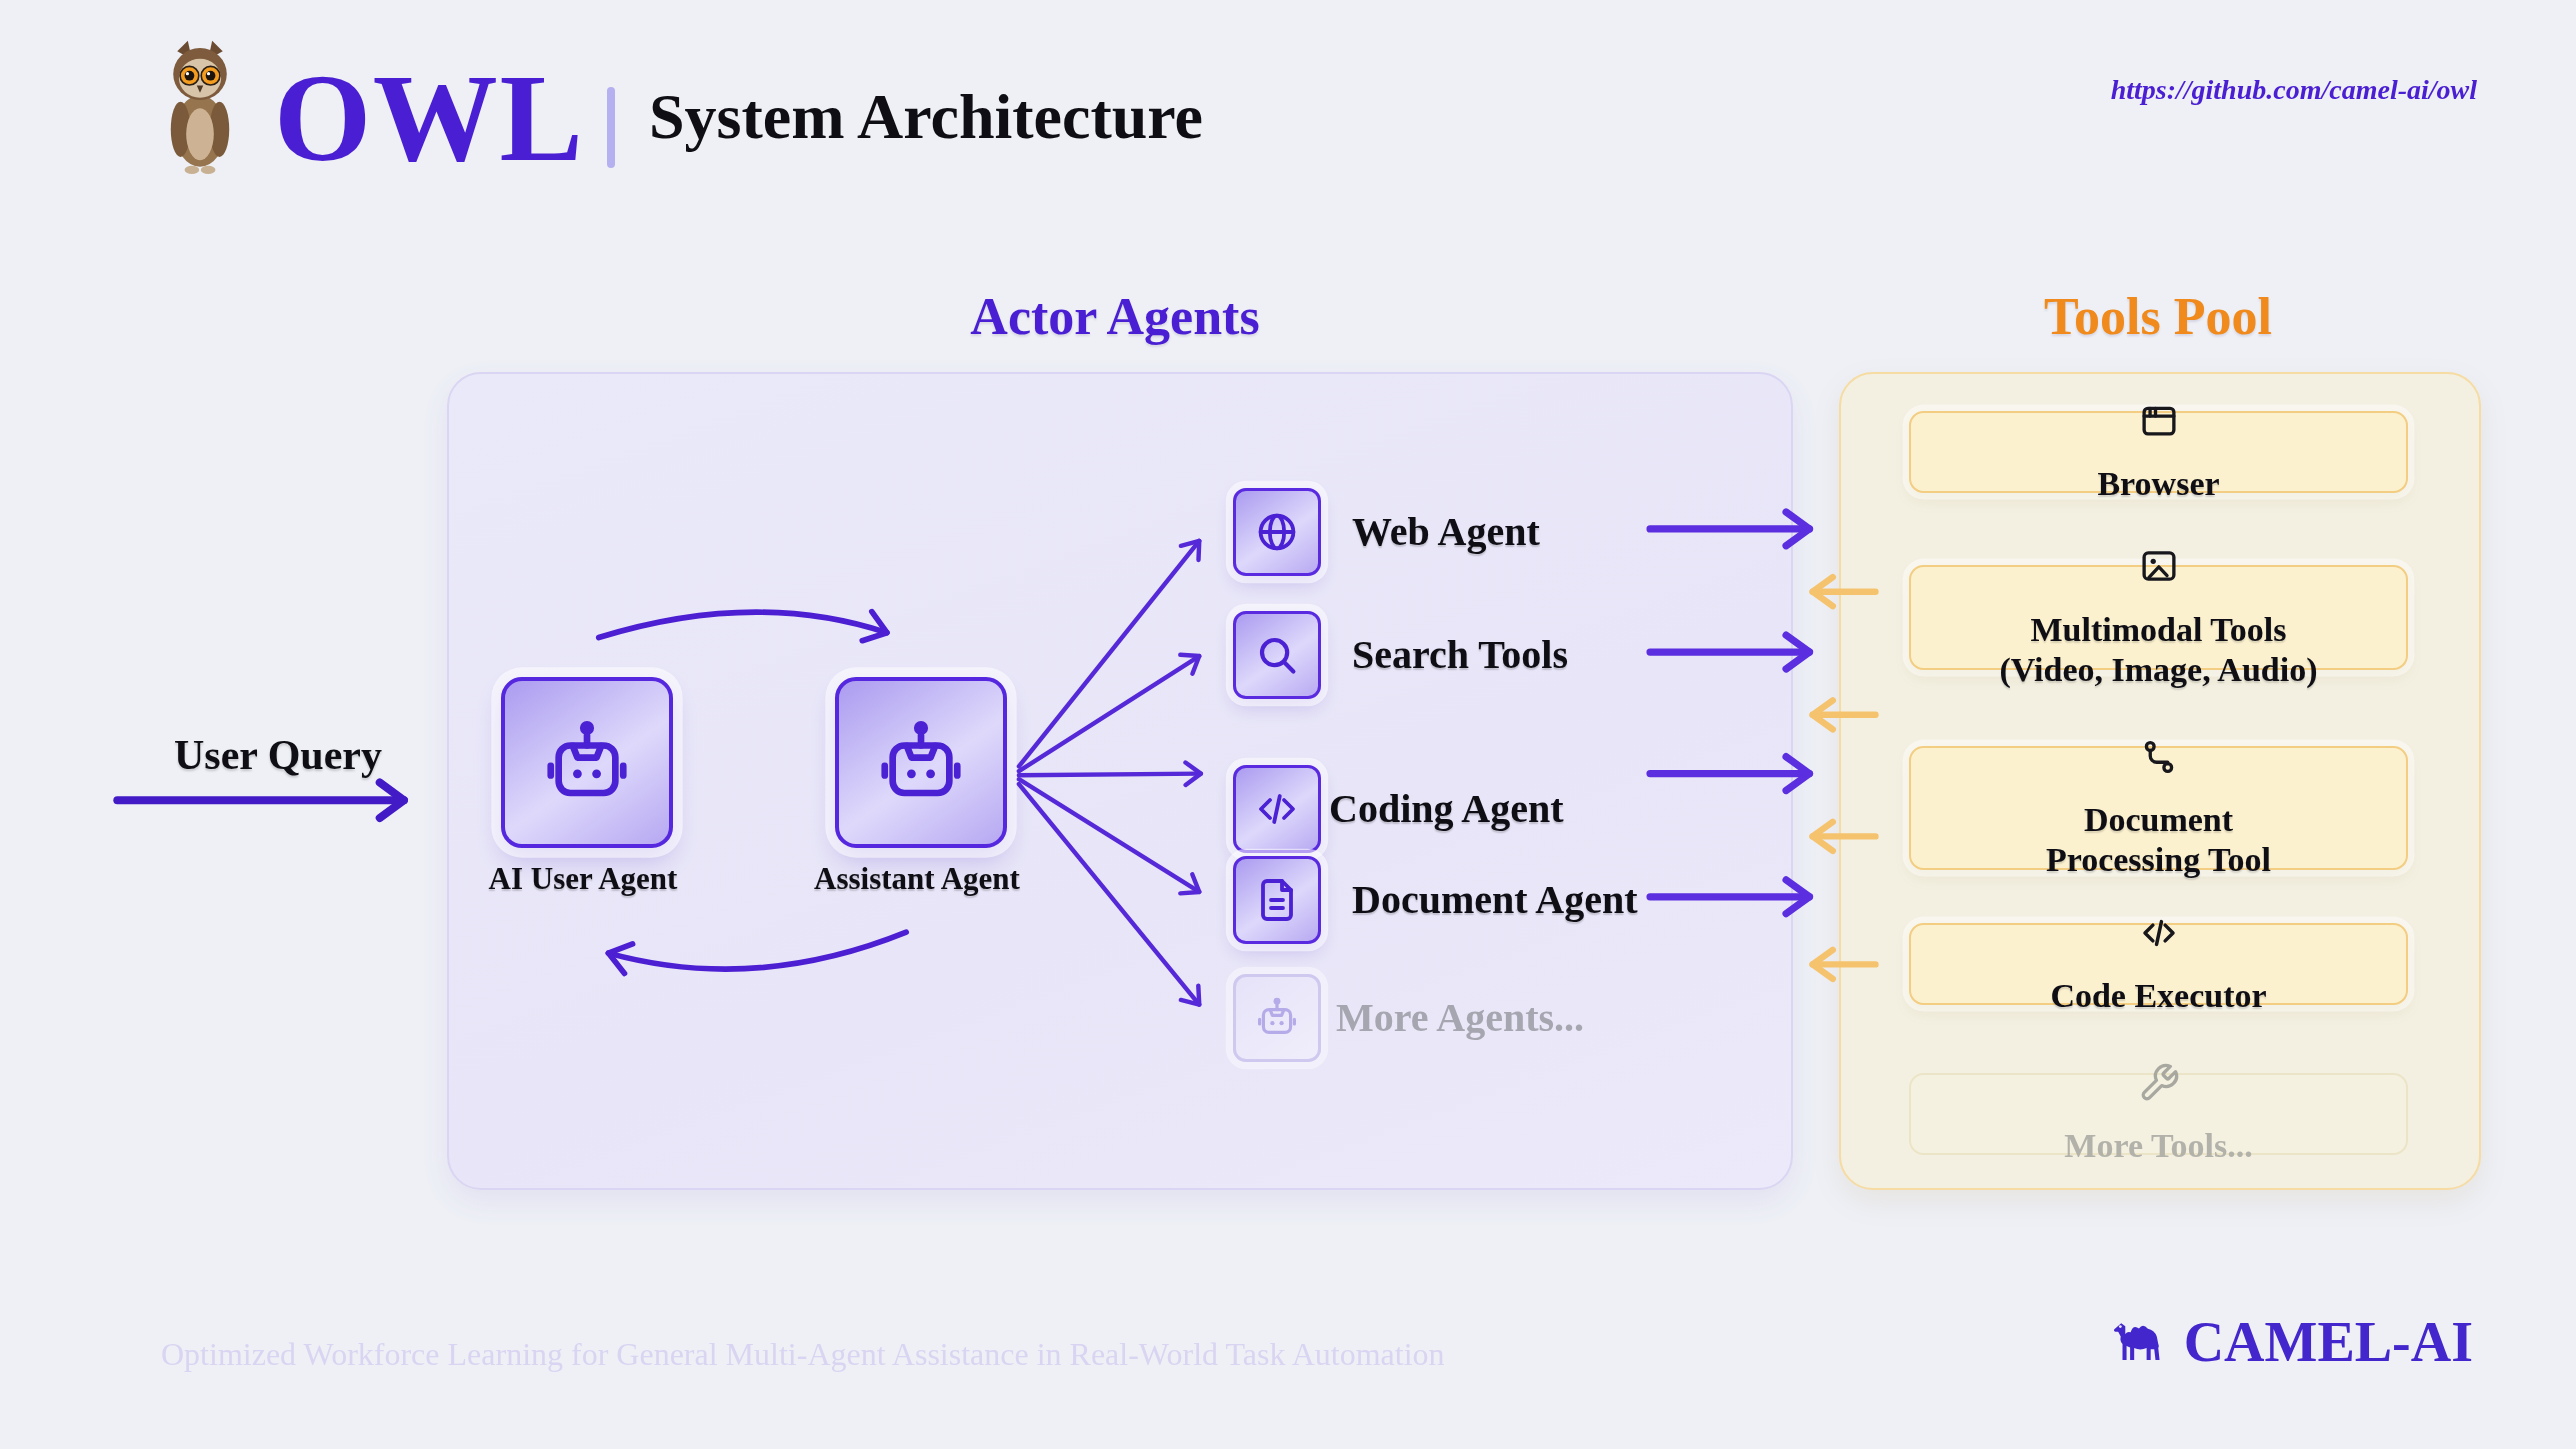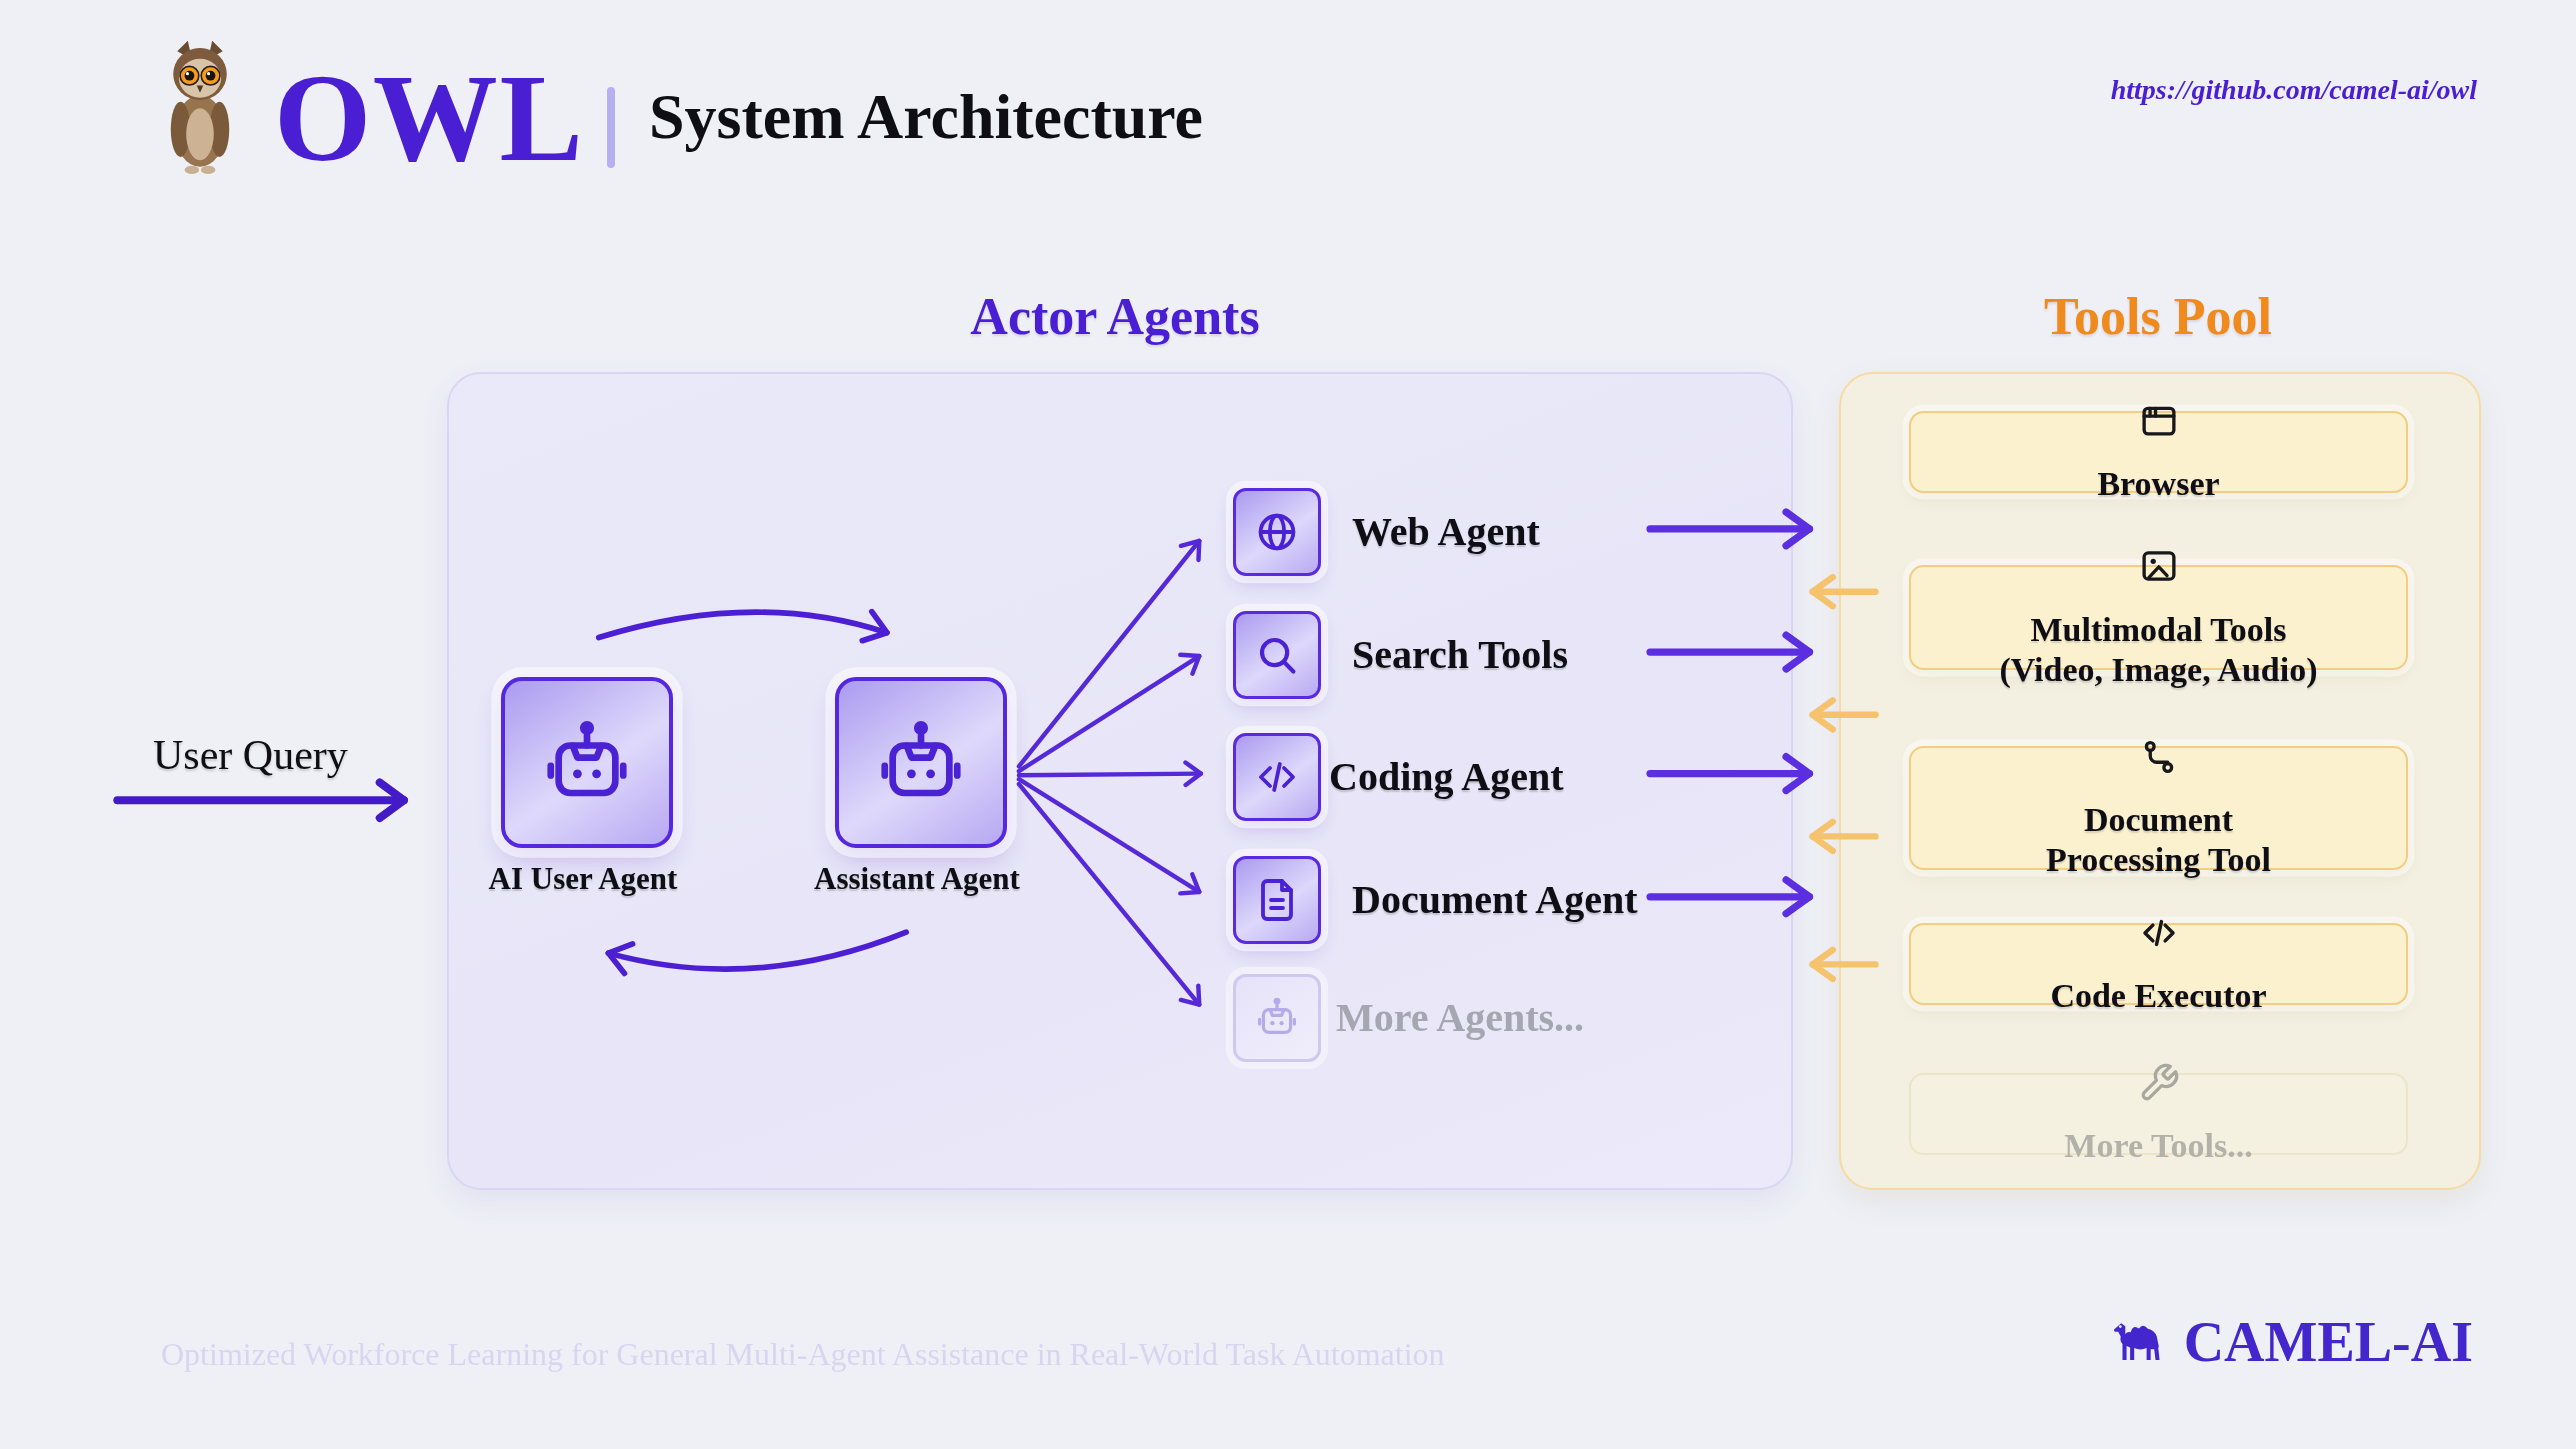--- a/index.html
+++ b/index.html
@@ -21,21 +21,21 @@
   #tools-title{left:2126px;color:#f08a1c;}
 
   
   #actor-box{left:415px;top:372px;width:1342px;height:814px;border-radius:34px;
              background:linear-gradient(160deg,#eae9f9 0%,#e7e5f7 60%,#ece9fa 100%);
              border:2.4px solid #d9d5f2;box-shadow:0 11.3px 29px rgba(90,70,180,0.08);}
   #tools-box{left:1807px;top:372px;width:638px;height:814px;border-radius:34px;
              background:#f3f0e2;border:2.4px solid #f6dba2;box-shadow:0 11.3px 29px rgba(170,130,50,0.10);}
 
   
-  #user-query{left:121px;top:734px;width:250px;text-align:left;font-size:42px;font-weight:normal;color:#0e0e14;line-height:1;text-shadow:0 1.6px 2.4px rgba(0,0,0,0.18);}
+  #user-query{left:121px;top:734px;width:250px;text-align:center;font-size:42px;font-weight:bold;color:#0e0e14;line-height:1;text-shadow:0 1.6px 2.4px rgba(0,0,0,0.18);}
 
   
   .agent-card{width:164px;height:163px;border-radius:21px;border:4px solid #5527df;
               background:linear-gradient(145deg,#ab9bf0 0%,#ded9fb 55%,#b7a8f2 100%);
               box-shadow:0 0 0 9.7px rgba(255,255,255,0.55), 0 13px 24px rgba(80,40,200,0.22);
               display:flex;align-items:center;justify-content:center;}
   #card-ai-user{left:469px;top:677px;}
   #card-assistant{left:803px;top:677px;}
   .agent-card svg{width:100px;height:100px;}
   .card-label{top:863px;width:338px;text-align:center;font-size:31px;font-weight:bold;color:#0e0e14;line-height:1;text-shadow:0 1.6px 1.6px rgba(0,0,0,0.18);}
@@ -45,21 +45,21 @@
   
   .agent-row{position:absolute;left:1201px;display:flex;align-items:center;gap:31px;}
   .agent-tile{width:82px;height:82px;border-radius:13px;border:3.2px solid #5a2ae0;
               background:linear-gradient(145deg,#ab9bf0 0%,#ddd8fb 55%,#b9aaf2 100%);
               box-shadow:0 0 0 7.2px rgba(255,255,255,0.55), 0 8px 17.7px rgba(80,40,200,0.20);
               display:flex;align-items:center;justify-content:center;flex-shrink:0;}
   .agent-tile svg{width:48px;height:48px;}
   .agent-row-label{font-size:40px;font-weight:bold;color:#0e0e14;line-height:1;white-space:nowrap;text-shadow:0 1.6px 1.6px rgba(0,0,0,0.18);}
   .agent-row.muted .agent-tile{border-color:#cfc9f0;background:linear-gradient(145deg,#e6e3f9,#f0eefb);box-shadow:0 0 0 7.2px rgba(255,255,255,0.4);}
   .agent-row.muted .agent-row-label{color:#a6a6b0;text-shadow:none;}
-  #agent-row-0{top:488px;} #agent-row-1{top:611px;} #agent-row-2{top:733px;gap:8px;}
+  #agent-row-0{top:488px;} #agent-row-1{top:611px;} #agent-row-2{top:765px;gap:8px;}
   #agent-row-3{top:856px;} #agent-row-4{top:974px;gap:15px;}
 
   
   .tool-card{position:absolute;left:1877px;width:499px;border-radius:14.5px;
              background:#fbf1cf;border:2.4px solid #f3cd82;
              box-shadow:0 0 0 6.4px rgba(255,255,255,0.45), 0 6.4px 14.5px rgba(160,120,40,0.10);
              display:flex;align-items:center;justify-content:center;gap:22.5px;box-sizing:border-box;padding:0 24px;flex-direction:column;}
   .tool-card svg{width:42px;height:42px;flex-shrink:0;}
   .tool-lines{display:flex;flex-direction:column;align-items:center;line-height:1.18;}
   .tool-lines span{font-size:34px;font-weight:bold;color:#0e0e14;white-space:nowrap;text-shadow:0 1.6px 1.6px rgba(0,0,0,0.15);}

